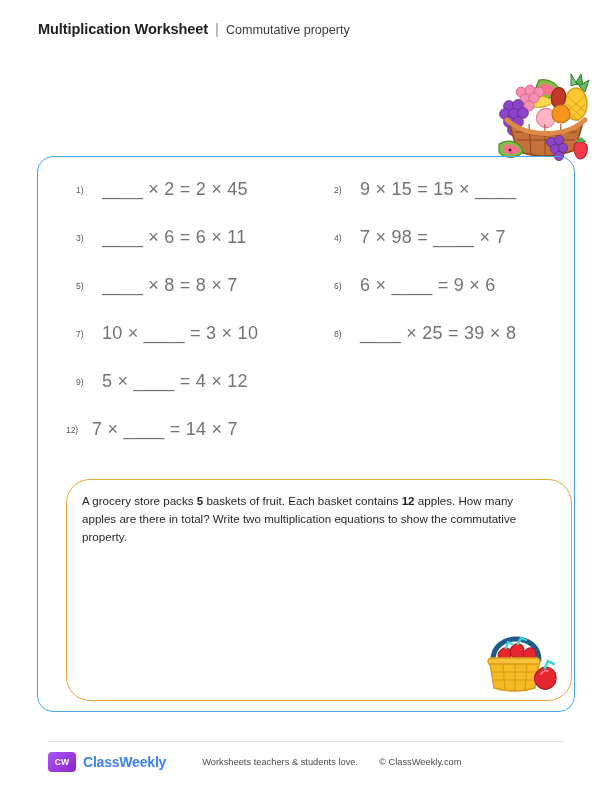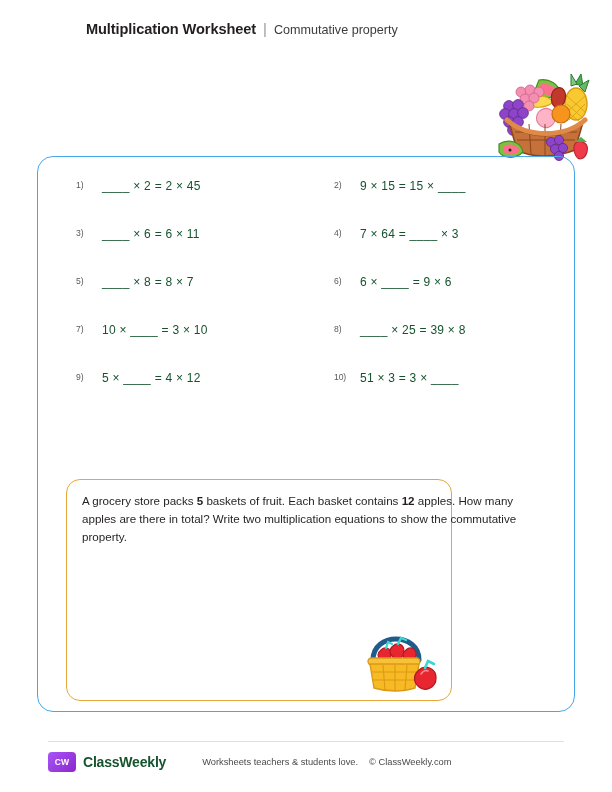--- a/index.html
+++ b/index.html
@@ -27,21 +27,20 @@
     position: absolute;
     left: 38px;
     top: 20px;
     width: 460px;
   }
   .title-line {
     display: flex;
     align-items: baseline;
     gap: 0px;
     white-space: nowrap;
-    margin-left: 48px;
   }
   .title-main {
     font-size: 14.6px;
     font-weight: bold;
     color: #231f20;
     letter-spacing: -0.1px;
   }
   .title-sep {
     font-size: 15px;
     color: #9a9a9a;
@@ -124,36 +123,36 @@
     font-size: 8.6px;
     color: #58595b;
     width: 26px;
     flex: 0 0 26px;
     text-align: left;
     letter-spacing: -0.1px;
     position: relative;
     top: -2px;
   }
   .peq {
-    font-size: 12px;
-    color: #14532d;
+    font-size: 18px;
+    color: #737373;
     letter-spacing: 0.25px;
     white-space: nowrap;
     text-align: center;
   }
 
   
   .word-box {
     position: absolute;
     left: 28px;
     top: 322px;
-    width: 386px;
+    width: 506px;
     height: 222px;
     border: 1.5px solid #e8a63a;
-    border-radius: 14px;
+    border-radius: 24px;
     box-sizing: border-box;
   }
   .word-text {
     position: absolute;
     left: 15px;
     top: 12px;
     width: 450px;
     font-size: 11.6px;
     line-height: 1.56;
     color: #231f20;
@@ -197,30 +196,30 @@
     display: flex;
     align-items: center;
     justify-content: center;
     letter-spacing: 0.2px;
     flex: 0 0 auto;
   }
   .logo-word {
     margin-left: 7px;
     font-size: 14px;
     font-weight: bold;
-    color: #14532d;
+    color: #3b82f6;
     letter-spacing: -0.2px;
   }
   .foot-tag {
     margin-left: 36px;
     font-size: 9.3px;
     color: #4a4a4a;
   }
   .foot-copy {
-    margin-left: 11px;
+    margin-left: 21px;
     font-size: 9.3px;
     color: #4a4a4a;
   }
 </style>
 </head>
 <body>
 
 <div class="page">
 
   <div class="header">
@@ -315,21 +314,21 @@
         </div>
       </div>
 
       <div class="prow">
         <div class="pcell left">
           <span class="pnum">3)</span>
           <span class="peq">____ × 6 = 6 × 11</span>
         </div>
         <div class="pcell right">
           <span class="pnum">4)</span>
-          <span class="peq">7 × 64 = ____ × 3</span>
+          <span class="peq">7 × 98 = ____ × 7</span>
         </div>
       </div>
 
       <div class="prow">
         <div class="pcell left">
           <span class="pnum">5)</span>
           <span class="peq">____ × 8 = 8 × 7</span>
         </div>
         <div class="pcell right">
           <span class="pnum">6)</span>
@@ -346,27 +345,27 @@
           <span class="pnum">8)</span>
           <span class="peq">____ × 25 = 39 × 8</span>
         </div>
       </div>
 
       <div class="prow">
         <div class="pcell left">
           <span class="pnum">9)</span>
           <span class="peq">5 × ____ = 4 × 12</span>
         </div>
+      </div>
+
+      <div class="prow">
         <div class="pcell right">
-          <span class="pnum">10)</span>
-          <span class="peq">51 × 3 = 3 × ____</span>
-        </div>
-      </div>
-
-      <div class="prow">
+          <span class="pnum">12)</span>
+          <span class="peq">7 × ____ = 14 × 7</span>
+        </div>
       </div>
 
     </div>
 
     <div class="word-box">
       <div class="word-text">
         <span>A grocery store packs </span><b>5</b><span> baskets of fruit. Each basket contains </span><b>12</b><span> apples. How many apples are there in total? Write two multiplication equations to show the commutative property.</span>
       </div>
 
       <div class="apple-basket">

